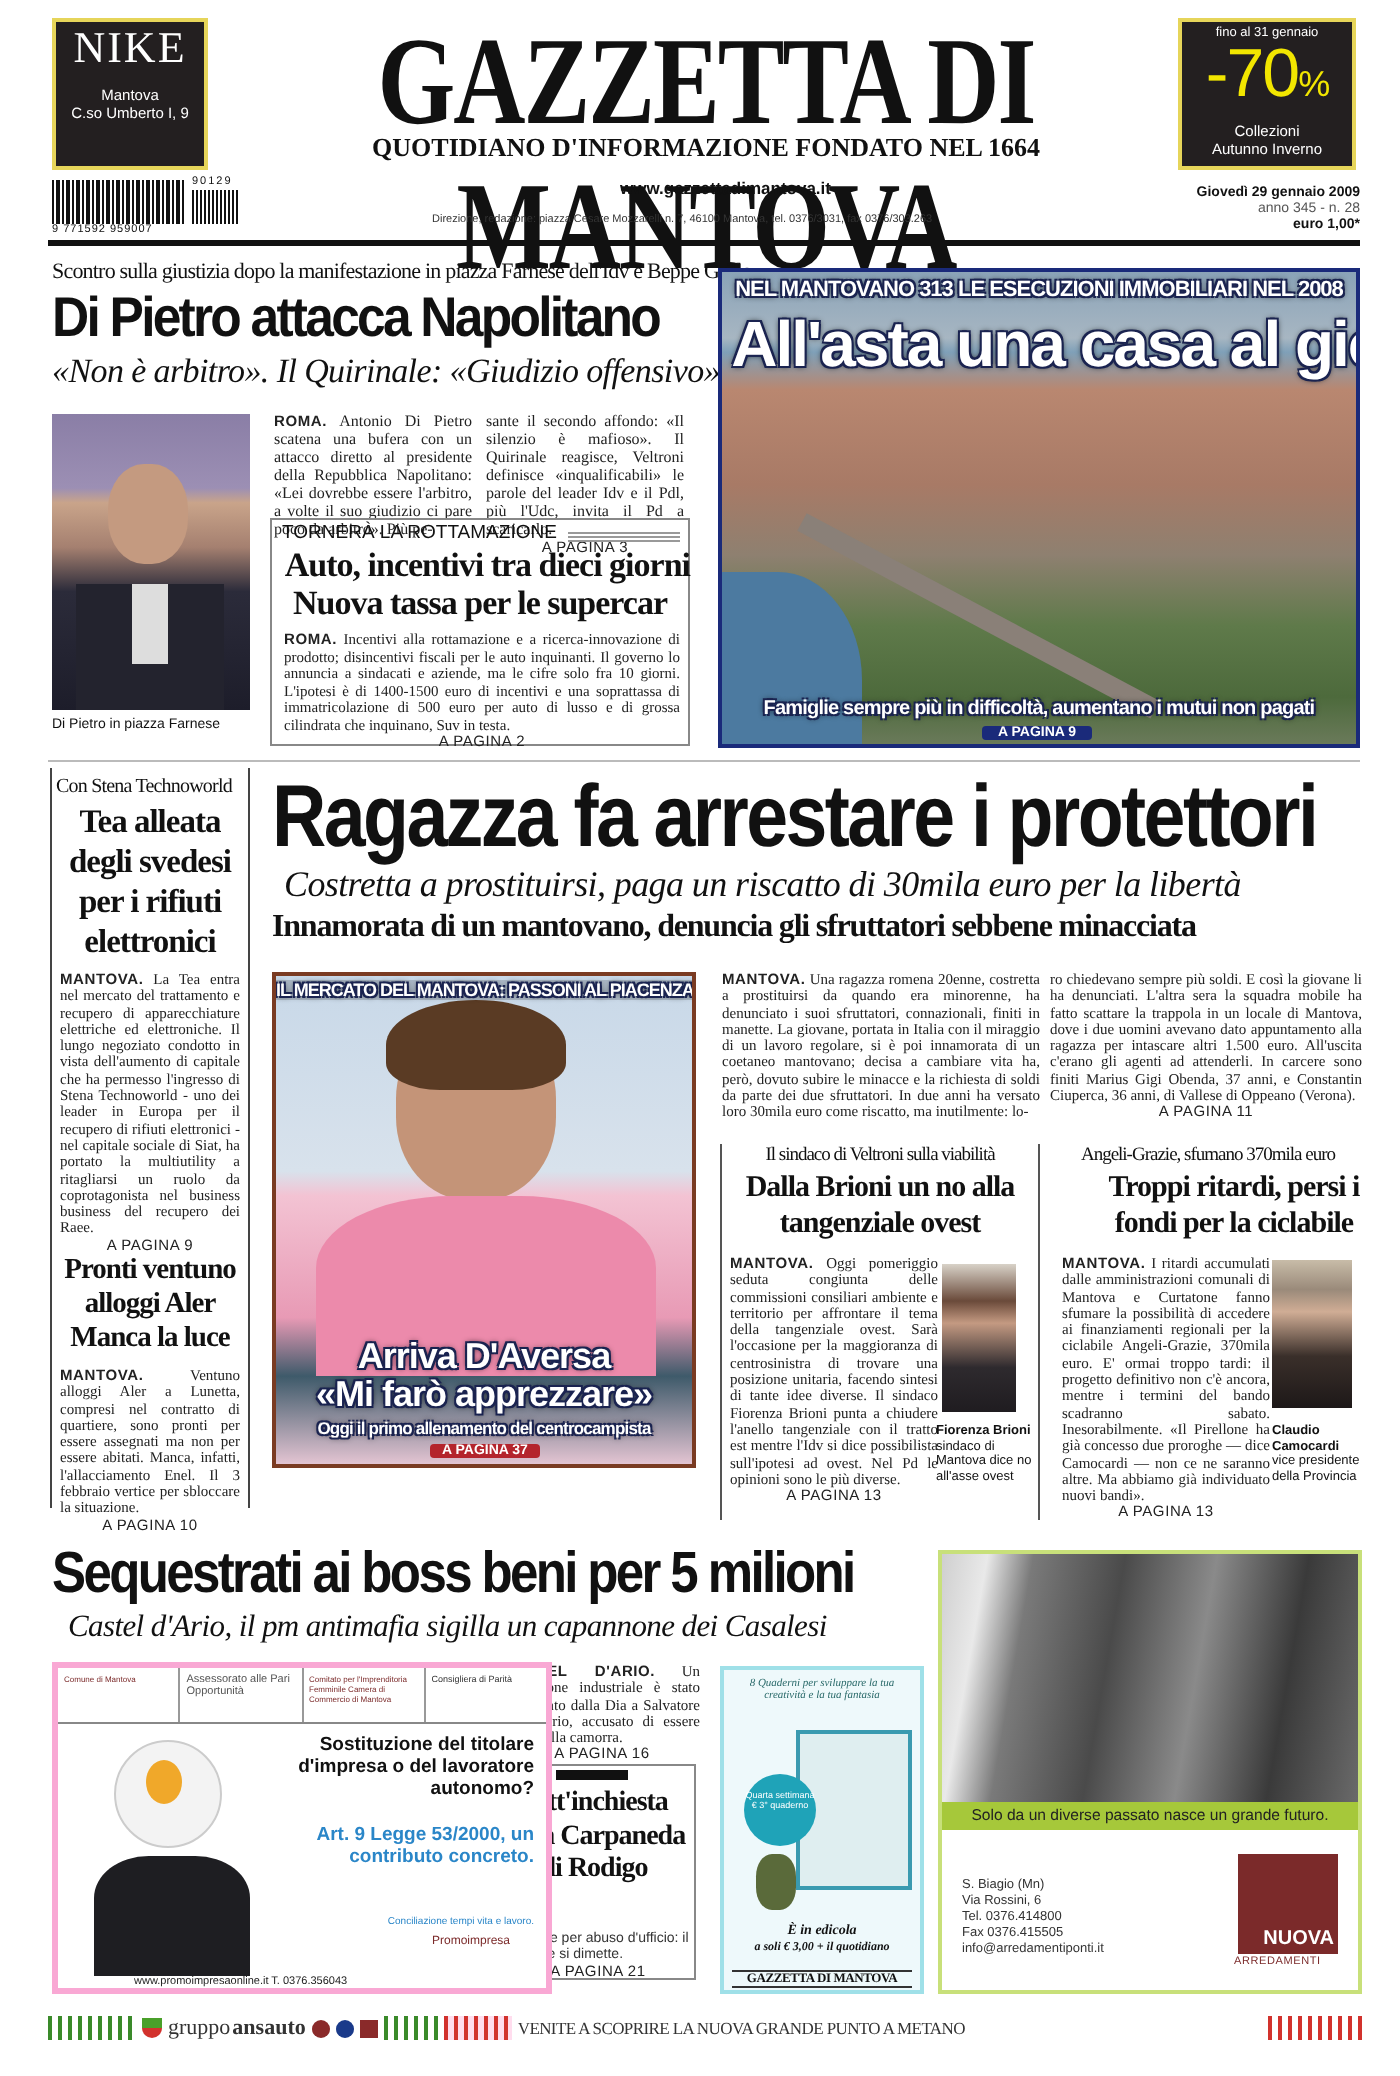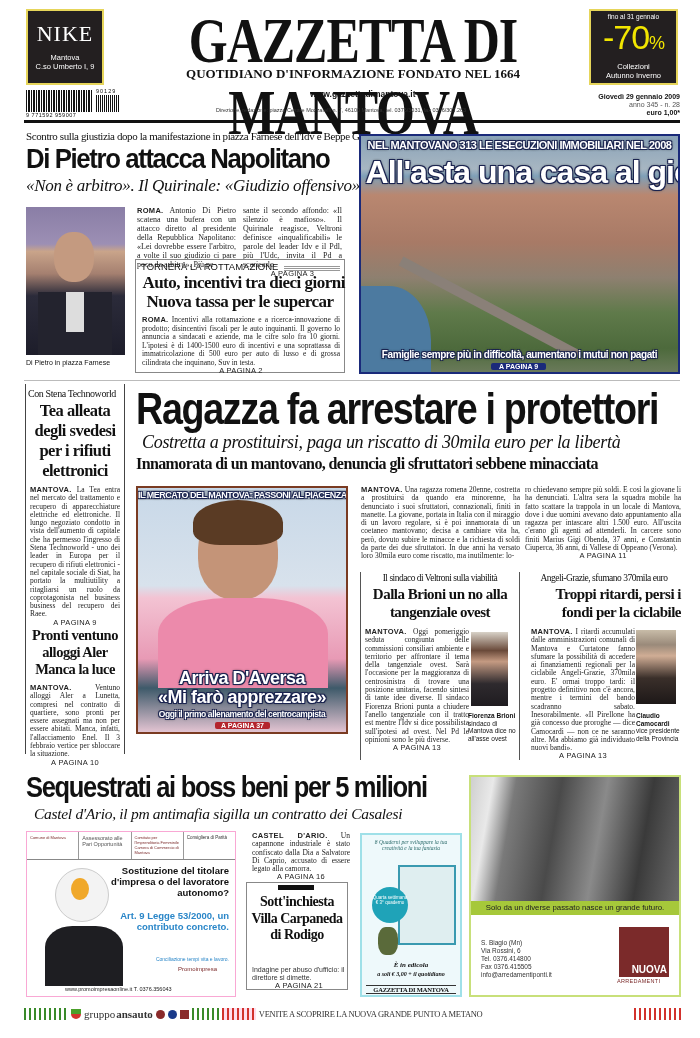--- a/index.html
+++ b/index.html
@@ -9,21 +9,21 @@
 .body{font-family:"Liberation Serif",serif;font-size:8px;line-height:9px;text-align:justify;color:#222}
 .body b{font-family:"Liberation Sans",sans-serif;font-size:7.5px;letter-spacing:.3px}
 .pag{font-family:"Liberation Sans",sans-serif;font-size:7.5px;text-align:center;color:#222;letter-spacing:.3px}
 .sans{font-family:"Liberation Sans",sans-serif}
 .outline{color:#fff;text-shadow:-1px -1px 0 #1a2350,1px -1px 0 #1a2350,-1px 1px 0 #1a2350,1px 1px 0 #1a2350,0 0 3px #000}
 </style>
 </head>
 <body>
 
 <div class="abs" style="left:26px;top:9px;width:78px;height:76px;background:#231f20;border:2px solid #e6d55a;text-align:center;color:#fff">
-  <div style="font-family:'Liberation Serif',serif;font-size:22px;margin-top:10px;letter-spacing:1px">NIKE</div>
+  <div style="font-family:'Liberation Serif',serif;font-size:22px;letter-spacing:1px">NIKE</div>
   <div class="sans" style="font-size:7.5px;margin-top:6px">Mantova</div>
   <div class="sans" style="font-size:7.5px">C.so Umberto I, 9</div>
 </div>
 <div class="abs" style="left:26px;top:90px;width:100px;height:30px">
   <div style="position:absolute;left:0;top:0;width:66px;height:22px;background:repeating-linear-gradient(90deg,#111 0 1px,#fff 1px 2px,#111 2px 4px,#fff 4px 5px)"></div>
   <div style="position:absolute;left:70px;top:5px;width:24px;height:17px;background:repeating-linear-gradient(90deg,#111 0 1px,#fff 1px 2px,#111 2px 3px,#fff 3px 4px)"></div>
   <div class="sans" style="position:absolute;left:70px;top:-2px;font-size:5.5px;letter-spacing:1px">90129</div>
   <div class="sans" style="position:absolute;left:0;top:22px;font-size:5.5px;letter-spacing:.5px">9 771592 959007</div>
 </div>
 
@@ -104,38 +104,38 @@
 <div class="abs" style="left:362px;top:573px;width:156px;text-align:center;font-size:9.5px;letter-spacing:-.5px;white-space:nowrap">Il sindaco di Veltroni sulla viabilità</div>
 <div class="abs" style="left:362px;top:585px;width:156px;text-align:center;font-size:15px;line-height:18px;font-weight:bold;letter-spacing:-.5px">Dalla Brioni un no alla tangenziale ovest</div>
 <div class="abs body" style="left:365px;top:628px;width:104px;font-size:7.5px;line-height:8.3px"><b>MANTOVA.</b> <span>Oggi pomeriggio seduta congiunta delle commissioni consiliari ambiente e territorio per affrontare il tema della tangenziale ovest. Sarà l'occasione per la maggioranza di centrosinistra di trovare una posizione unitaria, facendo sintesi di tante idee diverse. Il sindaco Fiorenza Brioni punta a chiudere l'anello tangenziale con il tratto est mentre l'Idv si dice possibilista sull'ipotesi ad ovest. Nel Pd le opinioni sono le più diverse.</span><div class="pag">A PAGINA 13</div></div>
 <div class="abs" style="left:471px;top:632px;width:37px;height:74px;background:linear-gradient(180deg,#d8d2c8 0%,#6a4a3a 25%,#c49a82 40%,#2e2a2e 70%,#1f1c20 100%)"></div>
 <div class="abs sans" style="left:468px;top:712px;width:50px;font-size:6.5px;line-height:7.5px">
   <div style="font-weight:bold">Fiorenza Brioni</div>
   <div>sindaco di Mantova dice no all'asse ovest</div>
 </div>
 
 <div class="abs" style="left:527px;top:573px;width:154px;text-align:center;font-size:9.5px;letter-spacing:-.5px;white-space:nowrap">Angeli-Grazie, sfumano 370mila euro</div>
-<div class="abs" style="left:527px;top:585px;width:154px;text-align:right;font-size:15px;line-height:18px;font-weight:bold;letter-spacing:-.5px">Troppi ritardi, persi i fondi per la ciclabile</div>
+<div class="abs" style="left:540px;top:585px;width:154px;text-align:center;font-size:15px;line-height:18px;font-weight:bold;letter-spacing:-.5px">Troppi ritardi, persi i fondi per la ciclabile</div>
 <div class="abs body" style="left:531px;top:628px;width:104px;font-size:7.5px;line-height:8.3px"><b>MANTOVA.</b> <span>I ritardi accumulati dalle amministrazioni comunali di Mantova e Curtatone fanno sfumare la possibilità di accedere ai finanziamenti regionali per la ciclabile Angeli-Grazie, 370mila euro. E' ormai troppo tardi: il progetto definitivo non c'è ancora, mentre i termini del bando scadranno sabato. Inesorabilmente. «Il Pirellone ha già concesso due proroghe — dice Camocardi — non ce ne saranno altre. Ma abbiamo già individuato nuovi bandi».</span><div class="pag">A PAGINA 13</div></div>
 <div class="abs" style="left:636px;top:630px;width:40px;height:74px;background:linear-gradient(180deg,#c8bca8 0%,#9a8a7a 20%,#d0ad95 35%,#3a2f2a 65%,#1d1818 100%)"></div>
 <div class="abs sans" style="left:636px;top:712px;width:46px;font-size:6.5px;line-height:7.5px">
   <div style="font-weight:bold">Claudio Camocardi</div>
   <div>vice presidente della Provincia</div>
 </div>
 
 <div class="abs cond" style="left:26px;top:771px;font-size:29px;white-space:nowrap;transform:scaleX(.88)">Sequestrati ai boss beni per 5 milioni</div>
-<div class="abs" style="left:34px;top:805px;font-size:15.5px;font-style:italic;white-space:nowrap;letter-spacing:-.3px">Castel d'Ario, il pm antimafia sigilla un contratto dei Casalesi</div>
+<div class="abs" style="left:34px;top:805px;font-size:15.5px;font-style:italic;white-space:nowrap;letter-spacing:-.3px">Castel d'Ario, il pm antimafia sigilla un capannone dei Casalesi</div>
 <div class="abs body" style="left:252px;top:832px;width:98px;font-size:7.5px;line-height:8.3px"><b>CASTEL D'ARIO.</b> <span>Un capannone industriale è stato confiscato dalla Dia a Salvatore Di Caprio, accusato di essere legato alla camorra.</span><div class="pag">A PAGINA 16</div></div>
 
 <div class="abs" style="left:246px;top:882px;width:102px;height:108px;border:1px solid #888"></div>
 <div class="abs" style="left:278px;top:885px;width:36px;height:5px;background:#111"></div>
 <div class="abs" style="left:248px;top:894px;width:98px;text-align:center;font-size:14px;line-height:16.5px;font-weight:bold;letter-spacing:-.5px">Sott'inchiesta Villa Carpaneda di Rodigo</div>
 <div class="abs sans" style="left:252px;top:966px;width:94px;font-size:7px;line-height:8px;color:#333"><span>Indagine per abuso d'ufficio: il direttore si dimette.</span><div class="pag">A PAGINA 21</div></div>
 
-<div class="abs" style="left:26px;top:831px;width:210px;height:166px;border:1px solid #f9a8d4;background:#fff;overflow:hidden">
+<div class="abs" style="left:26px;top:831px;width:250px;height:166px;border:3px solid #f9a8d4;background:#fff;overflow:hidden">
   <div style="display:flex;height:28px;border-bottom:1px solid #888">
     <div class="sans" style="flex:1;font-size:4px;padding:3px;border-right:1px solid #999;color:#7b2a2a">Comune di Mantova</div>
     <div class="sans" style="flex:1;font-size:5.5px;padding:3px;border-right:1px solid #999;color:#555">Assessorato alle Pari Opportunità</div>
     <div class="sans" style="flex:1;font-size:4px;padding:3px;border-right:1px solid #999;color:#7b2a2a">Comitato per l'Imprenditoria Femminile Camera di Commercio di Mantova</div>
     <div class="sans" style="flex:1;font-size:4.5px;padding:3px;color:#333">Consigliera di Parità</div>
   </div>
   <div style="position:absolute;left:14px;top:36px;width:86px;height:118px">
     <div style="position:absolute;left:14px;top:0;width:54px;height:54px;border-radius:50%;background:#f3f3f3;border:1px solid #ccc"></div>
     <div style="position:absolute;left:30px;top:10px;width:18px;height:22px;border-radius:50%;background:#f0a82a"></div>
     <div style="position:absolute;left:4px;top:58px;width:78px;height:60px;border-radius:35% 35% 0 0;background:#1e1e22"></div>

